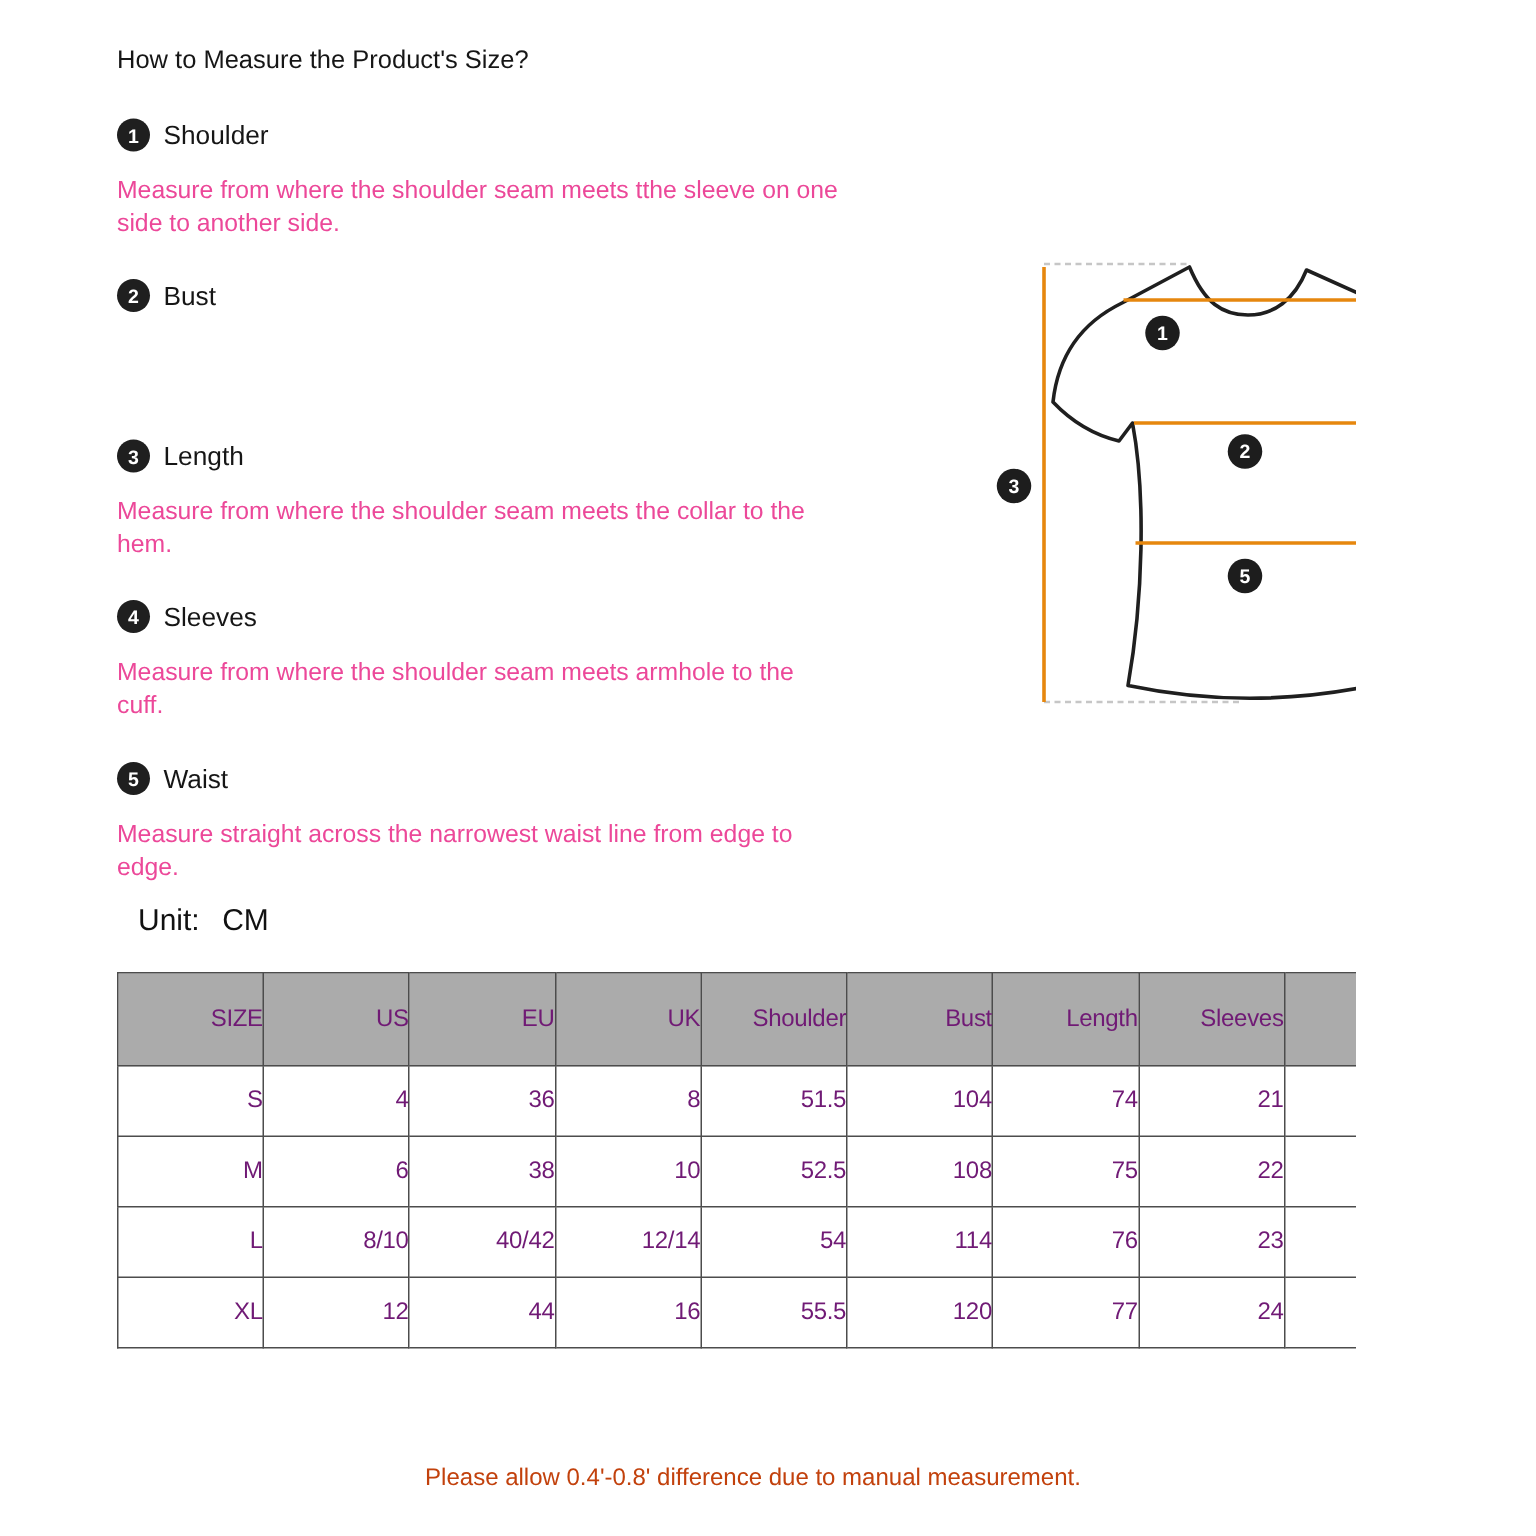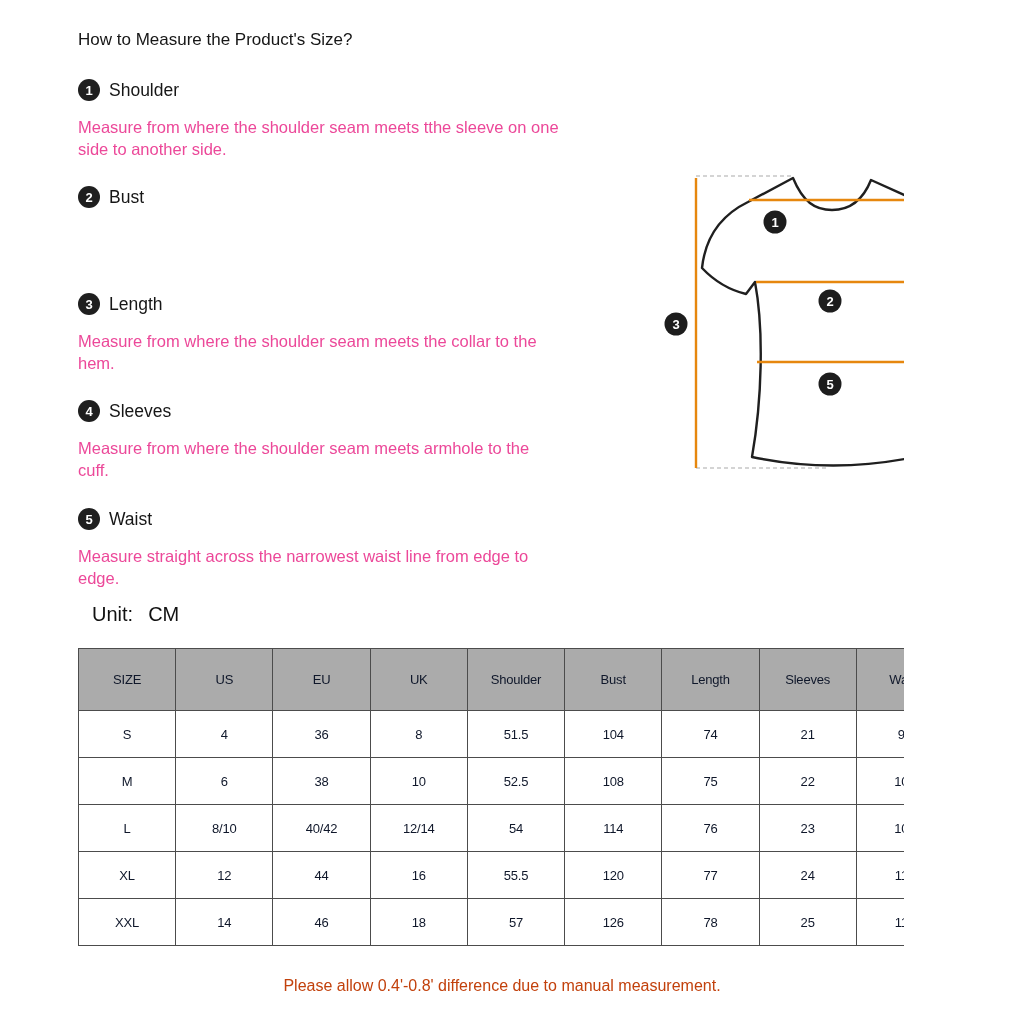--- a/index.html
+++ b/index.html
@@ -16,22 +16,22 @@
   .sec-label { font-size:17.5px; color:#161616; }
   .sec-desc { position:absolute; left:78px; width:580px; font-size:16.5px; line-height:22px;
               color:#ec4899; white-space:pre-line; }
 
   .unit-line { position:absolute; left:92px; top:603px; font-size:20px; color:#111; }
   .unit-value { margin-left:15px; }
 
   .size-table-wrap { position:absolute; left:78px; top:648px; width:876px; }
   table.size-table { width:100%; border-collapse:collapse; table-layout:fixed; }
   table.size-table th, table.size-table td {
-      border:1.6px solid #4c4c4c; text-align:center; vertical-align:middle;
-      font-size:13px; font-weight:400; color:#0f172a; letter-spacing:-0.2px; }
+      border:1.6px solid #4c4c4c; text-align:right; vertical-align:middle;
+      font-size:16px; font-weight:400; color:#701a75; letter-spacing:-0.2px; }
   table.size-table th { background:#ababab; height:62px; }
   table.size-table td { background:#fff; height:47px; }
 
   .footer-note { position:absolute; left:0; top:977px; width:1004px; text-align:center;
                  font-size:16px; color:#c2410c; }
 
   .diagram { position:absolute; left:643px; top:160px; width:360px; height:330px; }
 </style>
 </head>
 <body>
@@ -187,30 +187,19 @@
           <td>XL</td>
           <td>12</td>
           <td>44</td>
           <td>16</td>
           <td>55.5</td>
           <td>120</td>
           <td>77</td>
           <td>24</td>
           <td>112</td>
         </tr>
-        <tr>
-          <td>XXL</td>
-          <td>14</td>
-          <td>46</td>
-          <td>18</td>
-          <td>57</td>
-          <td>126</td>
-          <td>78</td>
-          <td>25</td>
-          <td>118</td>
-        </tr>
       </tbody>
     </table>
   </div>
 
   <div class="footer-note">Please allow 0.4'-0.8' difference due to manual measurement.</div>
 
 </div>
 
 </body></html>

